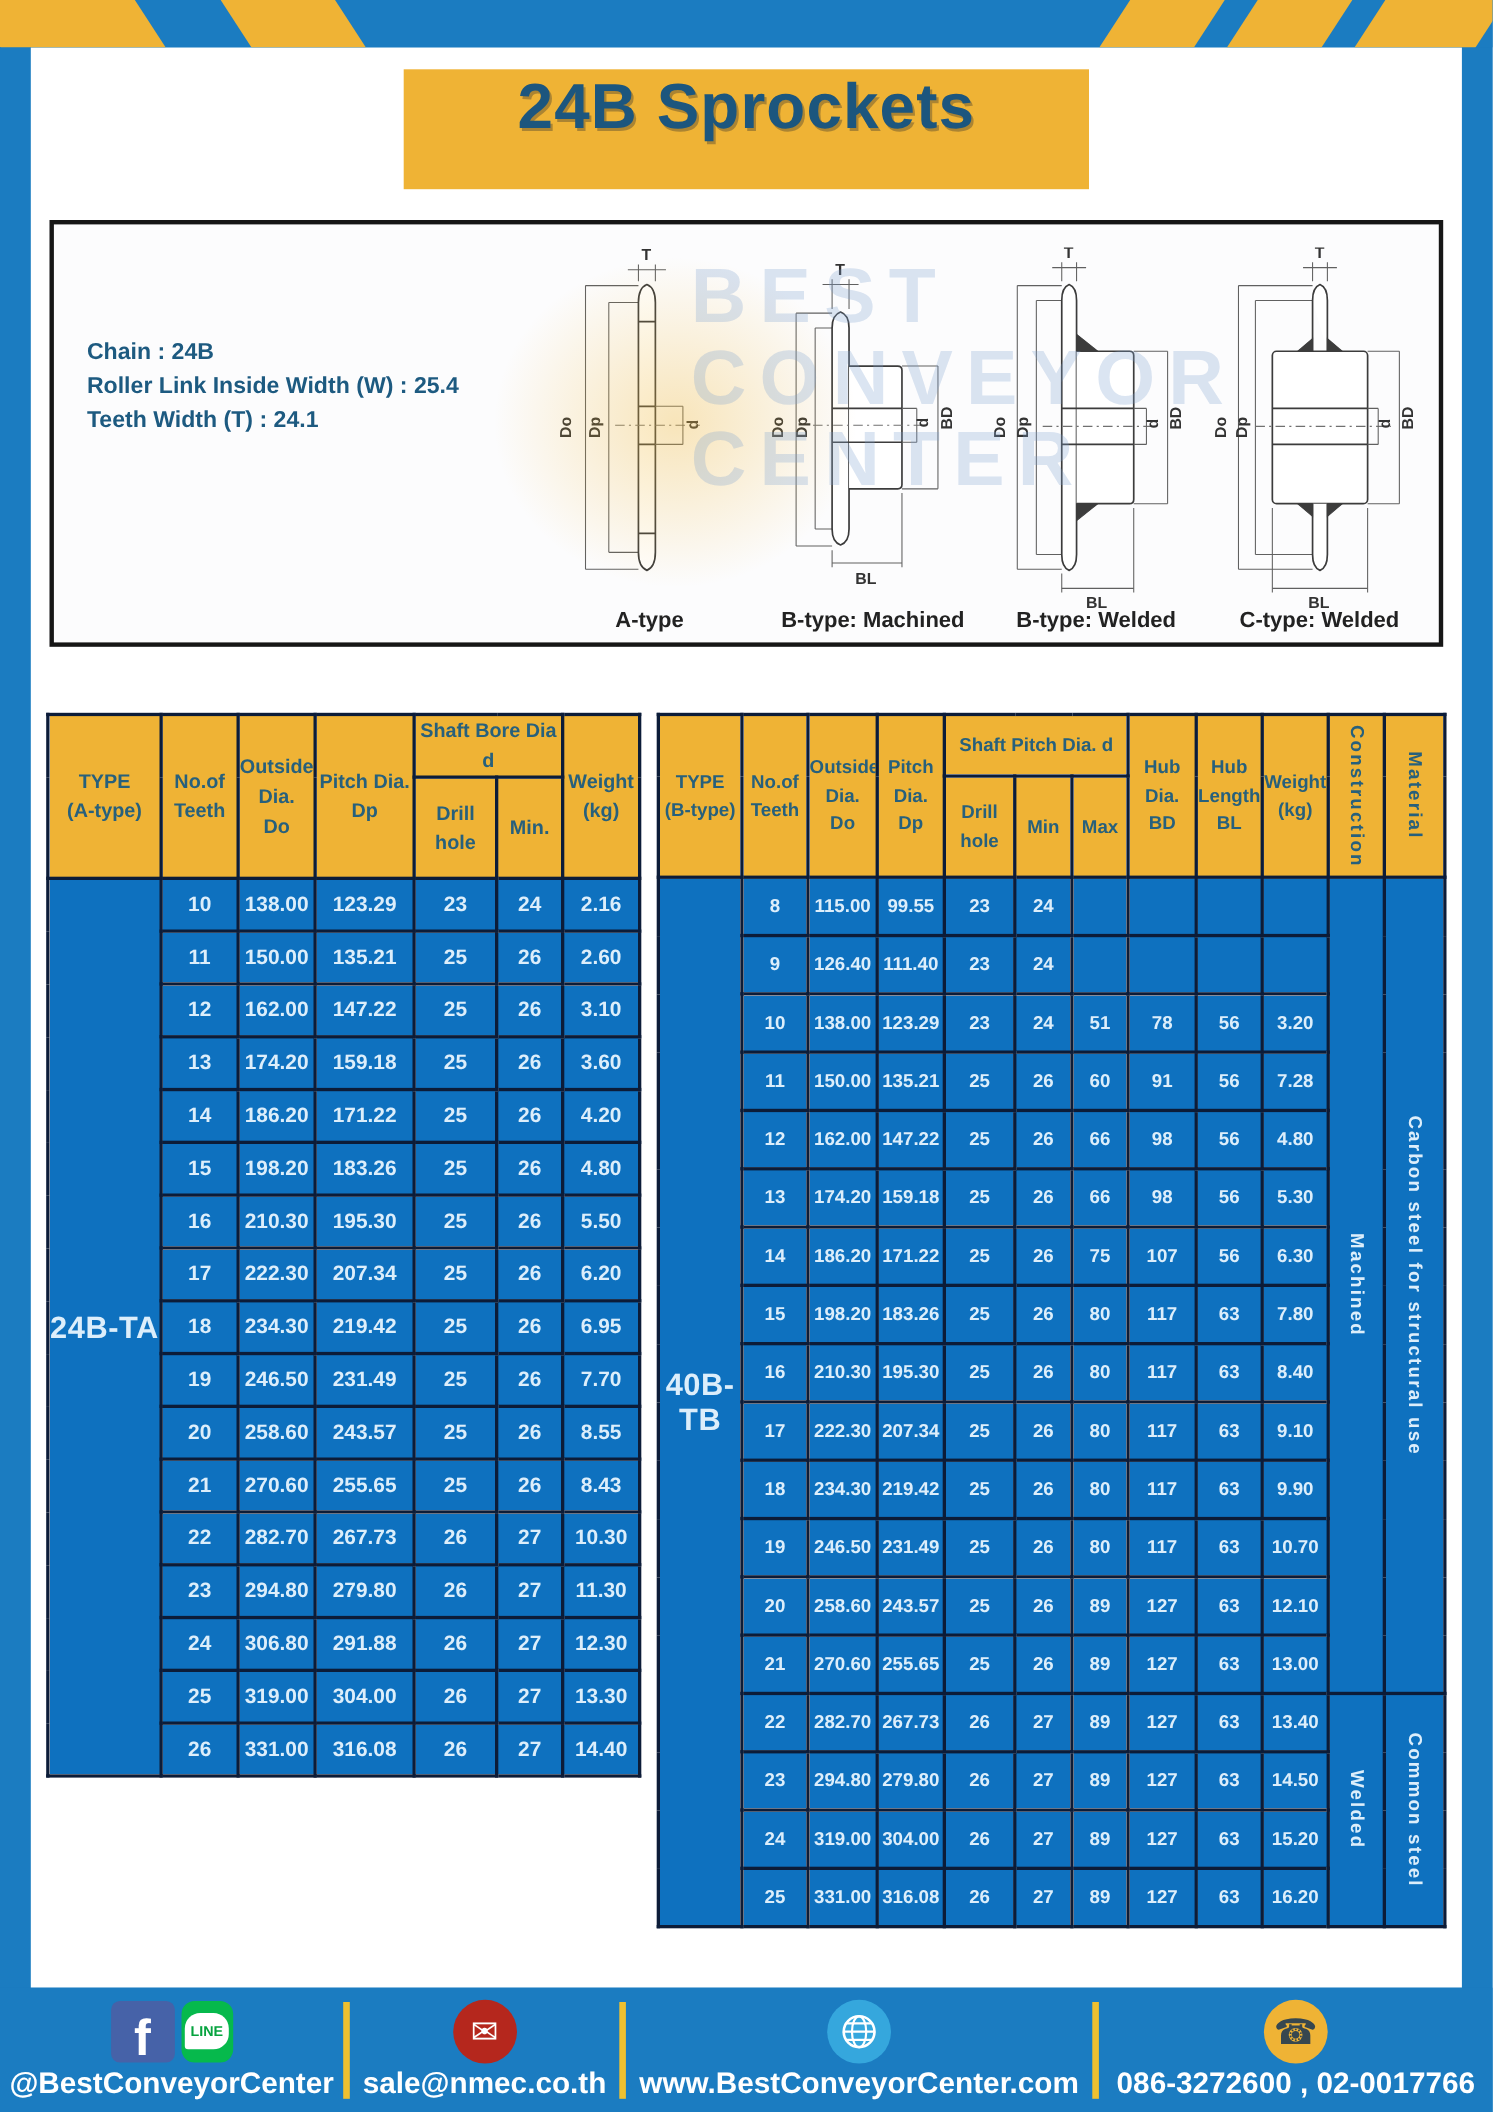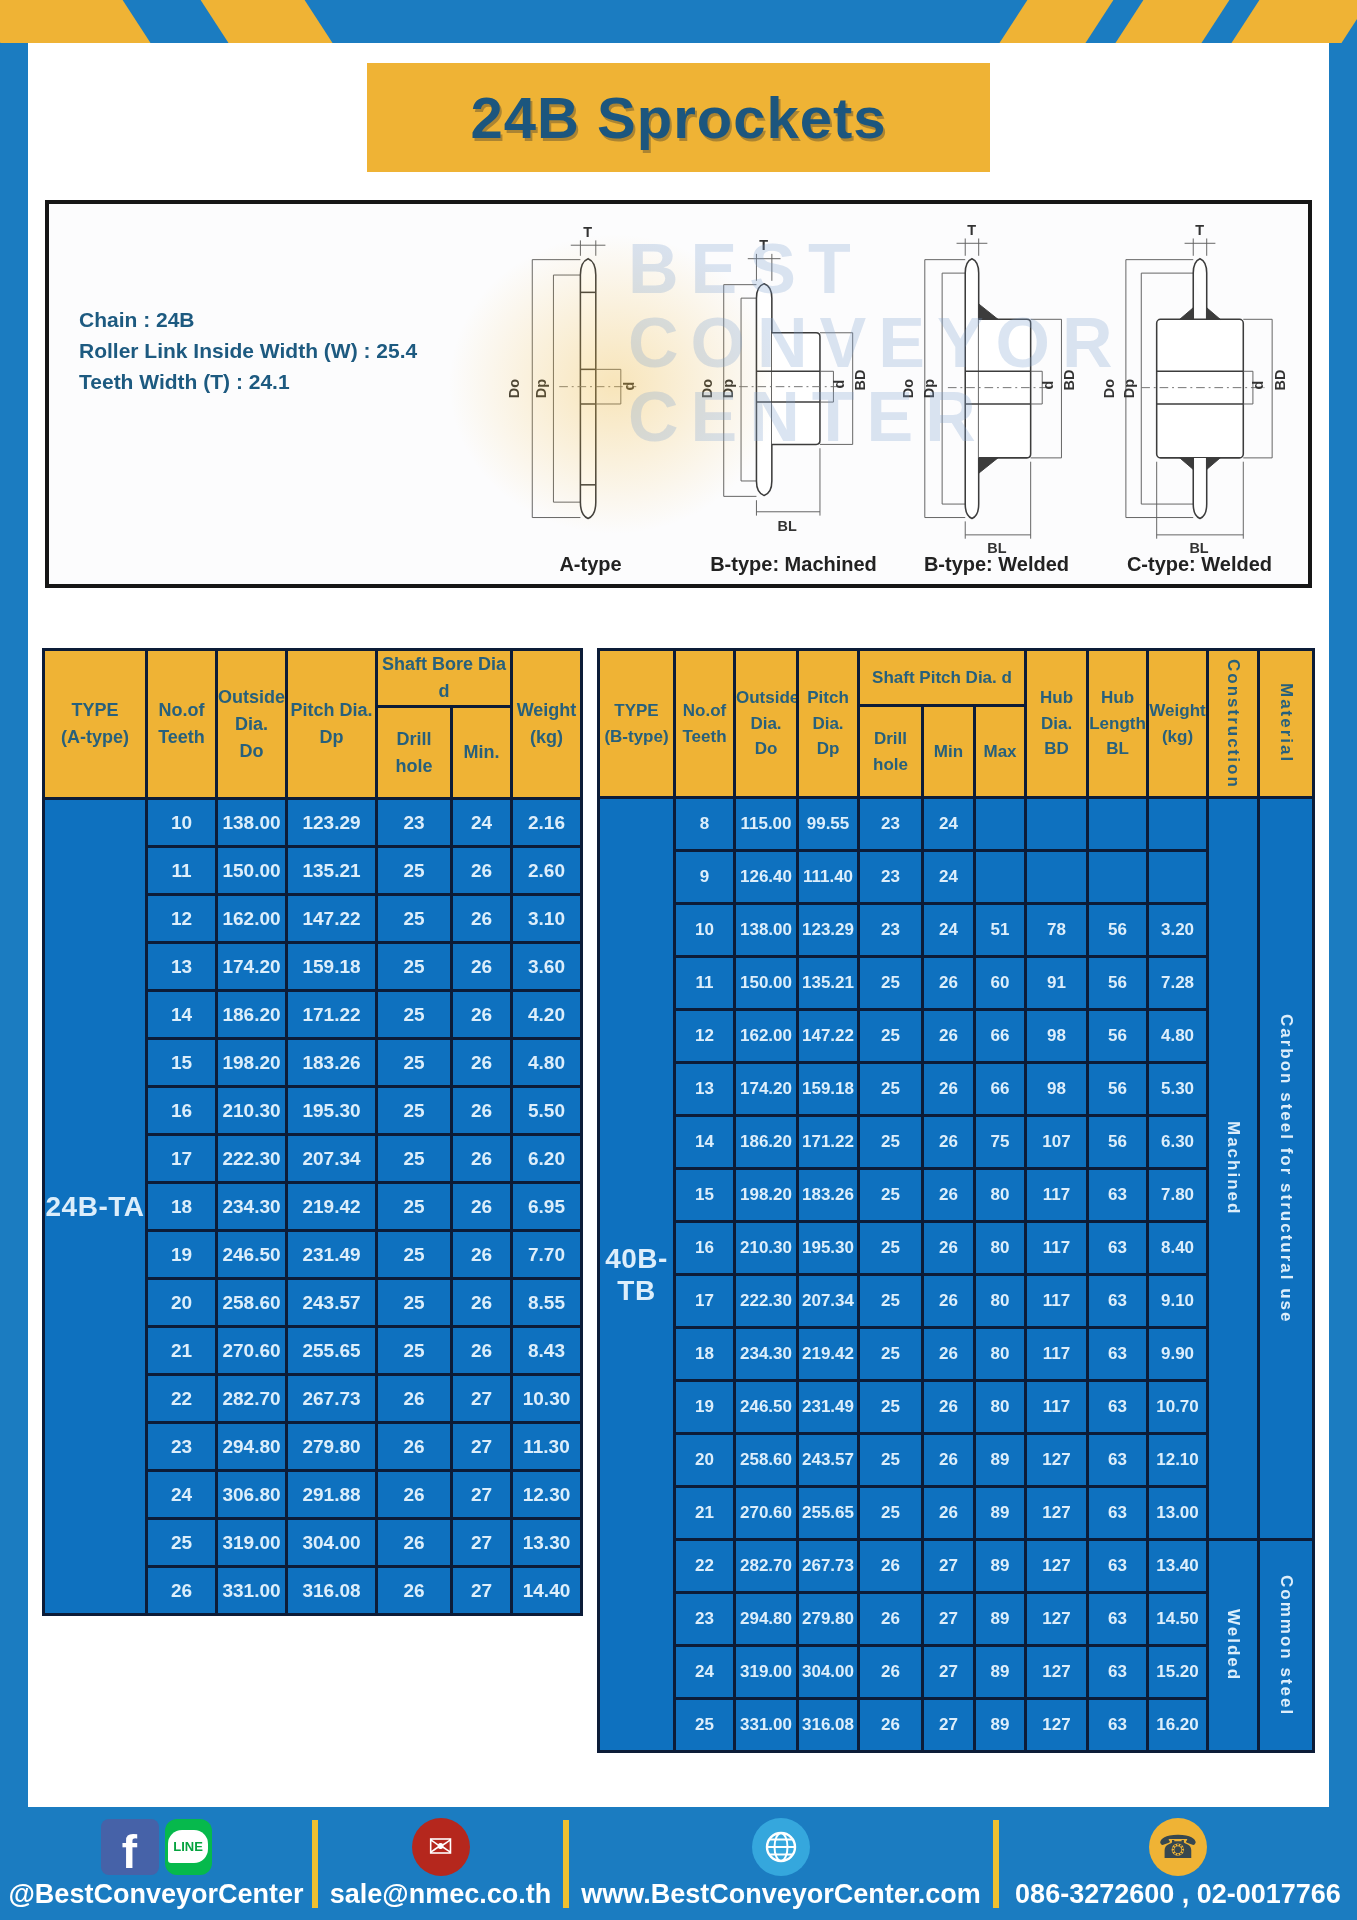--- a/index.html
+++ b/index.html
@@ -7,21 +7,21 @@
   .page{position:relative;width:1357px;height:1920px;background:#1b7cc1;overflow:hidden;
         font-family:"Liberation Sans",sans-serif;}
   .white-area{position:absolute;left:28px;right:28px;top:43px;bottom:113px;background:#ffffff;}
   
   .top-band{position:absolute;top:0;left:0;right:0;height:43px;background:#1b7cc1;overflow:hidden;}
   .stripe{position:absolute;top:-4px;height:52px;background:#efb335;}
   .stripe.l{transform:skewX(33deg);transform-origin:top left;}
   .stripe.r{transform:skewX(-33deg);transform-origin:top left;}
   
   .banner{position:absolute;left:367px;top:63px;width:623px;height:109px;background:#efb335;
-          display:flex;align-items:center;justify-content:center;}
+          display:flex;align-items:flex-start;justify-content:center;}
   .banner h1{margin:0;font-size:58px;font-weight:800;color:#1c567e;letter-spacing:1px;
              text-shadow:2px 3px 0 rgba(45,45,45,0.35);}
   
   .panel{position:absolute;left:45px;top:200px;width:1267px;height:388px;background:#fcfcfd;
          border:4px solid #161616;box-sizing:border-box;}
   .specs{position:absolute;left:30px;top:100px;z-index:2;}
   .specs div{font-size:21px;font-weight:bold;color:#1d5a80;line-height:31px;white-space:nowrap;}
   .watermark{position:absolute;left:545px;top:28px;z-index:3;pointer-events:none;
              font-size:70px;font-weight:800;line-height:1.06;letter-spacing:12px;
              color:rgba(125,160,210,0.28);white-space:pre-line;margin-left:34px;}

